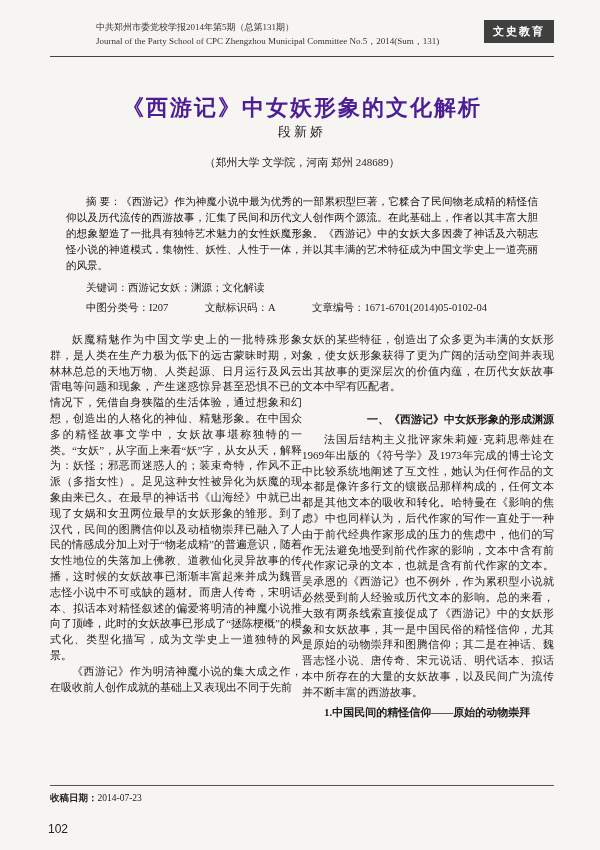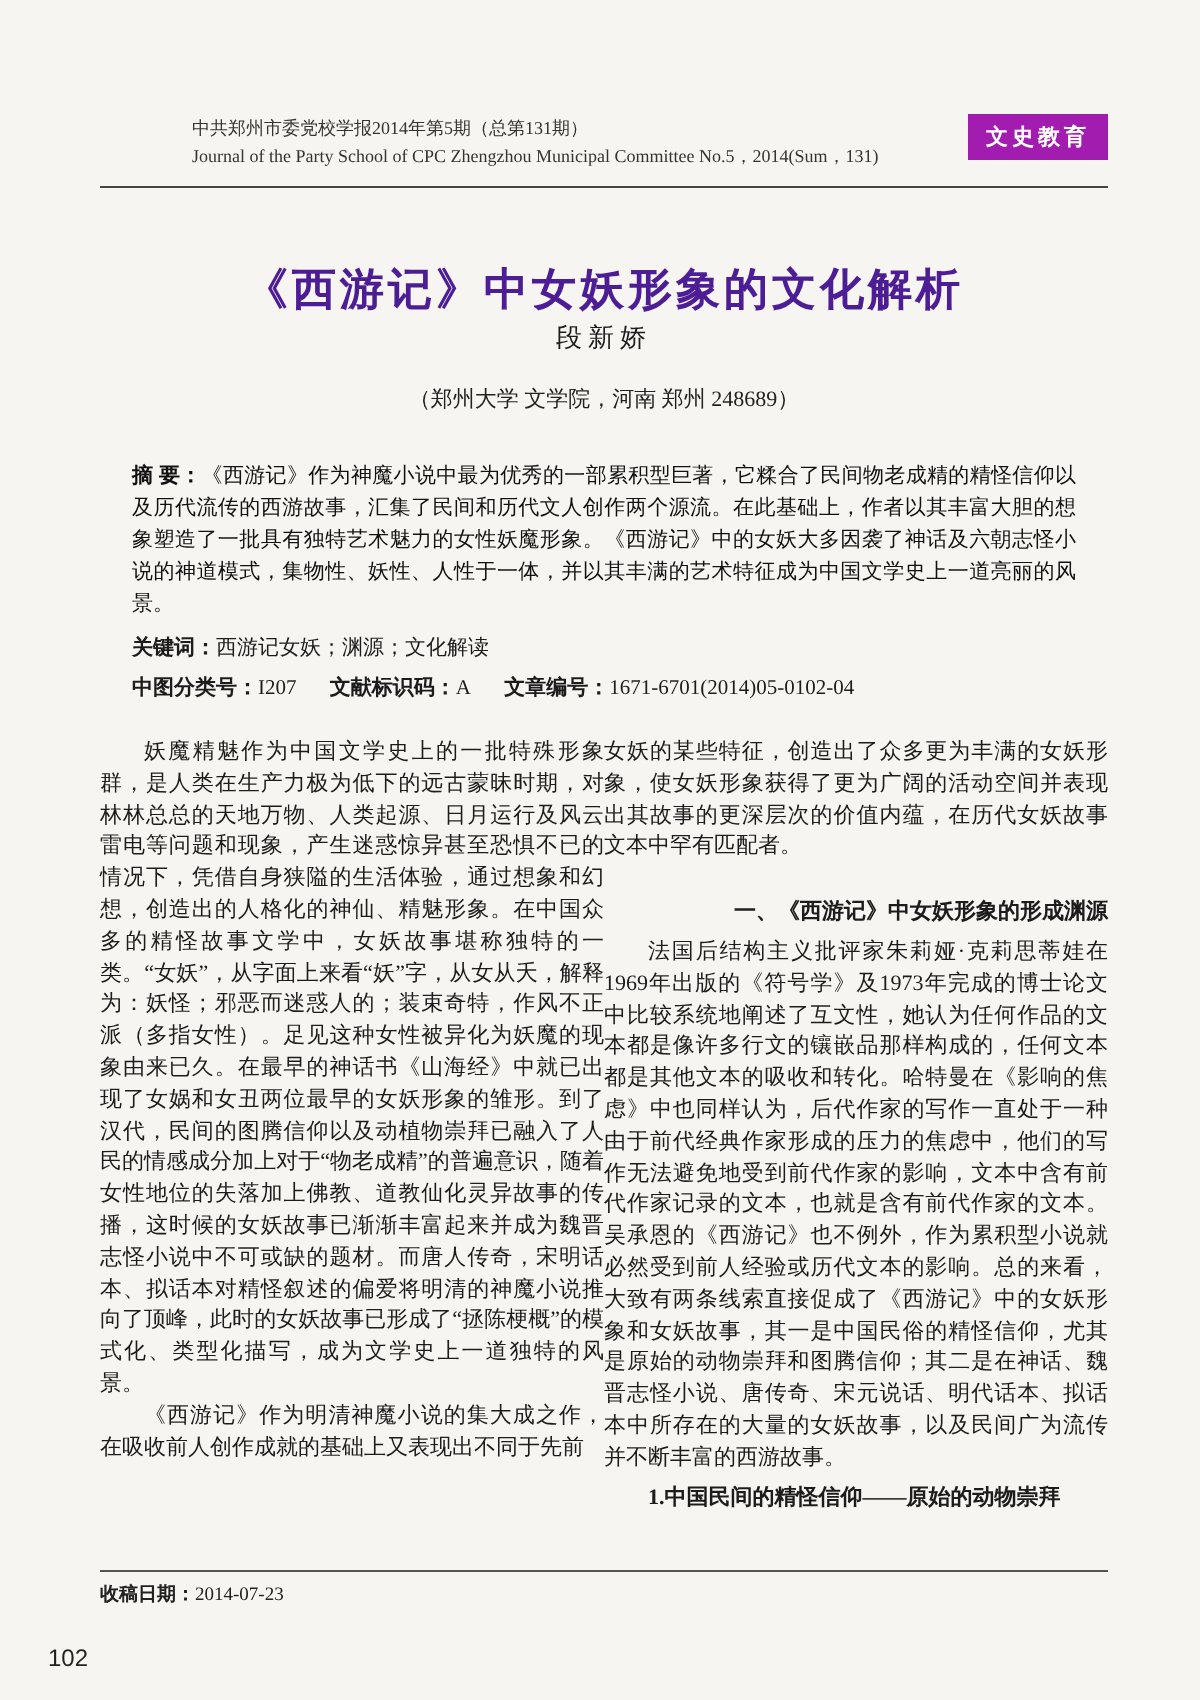--- a/index.html
+++ b/index.html
@@ -8,47 +8,47 @@
     background:#eceae5;
     font-family:"Liberation Serif","DejaVu Serif",serif;
     color:#1c1c1c;
     -webkit-font-smoothing:antialiased;
   }
   .page{
     position:relative;
     width:600px;height:850px;
     box-sizing:border-box;
     background:#f7f5f1;
-    padding:57px 46px 16px 50px;
+    padding:20px 46px 16px 50px;
     overflow:hidden;
   }
   
   .hdr{display:flex;justify-content:space-between;align-items:flex-start;}
   .hdr-text{font-size:9px;line-height:14px;color:#333;padding-left:46px;}
   .badge{
-    background:#a21caf;color:#fff;
+    background:#404040;color:#fff;
     font-size:11px;font-weight:bold;
     padding:4px 9px;letter-spacing:2px;
     font-family:"Liberation Sans","DejaVu Sans",sans-serif;
   }
   .hdr-rule{border:none;border-top:1.5px solid #444;margin:8px 0 0 0;}
   
   .title{
     text-align:center;font-size:22px;font-weight:bold;
     letter-spacing:2px;margin-top:36px;color:#4c1d95;
   }
   .author{text-align:center;font-size:13px;letter-spacing:3px;}
   .affil{text-align:center;font-size:11px;margin-top:14px;color:#222;}
   
   .abstract{
     margin:24px 16px 0 16px;
     font-size:10.5px;line-height:16px;
     text-align:justify;color:#111;
   }
-  .abstract .lbl,.kw .lbl,.meta .lbl{font-weight:bold;}
+  .abstract .lbl,.kw .lbl,.meta .lbl{font-weight:normal;margin-left:20px;}
   .kw{margin:6px 16px 0 16px;font-size:10.5px;line-height:16px;}
   .meta{margin:4px 16px 0 16px;font-size:10.5px;line-height:16px;}
   .meta .seg{margin-right:14px;}
   
   .columns{
     display:flex;margin-top:16px;
     font-size:11px;line-height:15.8px;text-align:justify;
   }
   .col{flex:1;min-width:0;}
   .col p{margin:0;text-indent:2em;}
@@ -59,21 +59,21 @@
   }
   .col .h2{font-weight:bold;margin:4px 0 0 0;text-indent:2em;text-align:left;}
   
   .footnote{
     position:absolute;left:50px;right:46px;bottom:44px;
     font-size:9.5px;line-height:15px;color:#222;
   }
   .footnote .rule{border:none;border-top:1px solid #555;margin:0 0 5px 0;width:100%;}
   .footnote .lbl{font-weight:bold;}
   .pageno{
-    position:absolute;left:24px;bottom:14px;
+    position:absolute;left:48px;bottom:14px;
     font-size:12px;color:#222;
     font-family:"Liberation Sans","DejaVu Sans",sans-serif;
   }
 </style>
 </head>
 <body>
 
 <div class="page">
 
   <div class="hdr">

